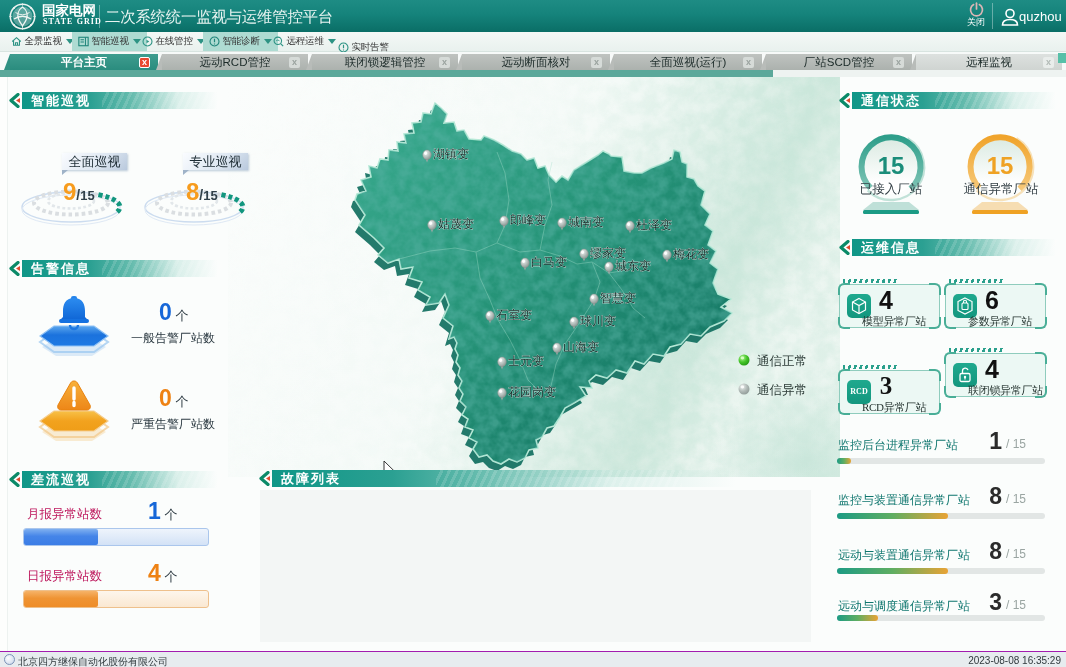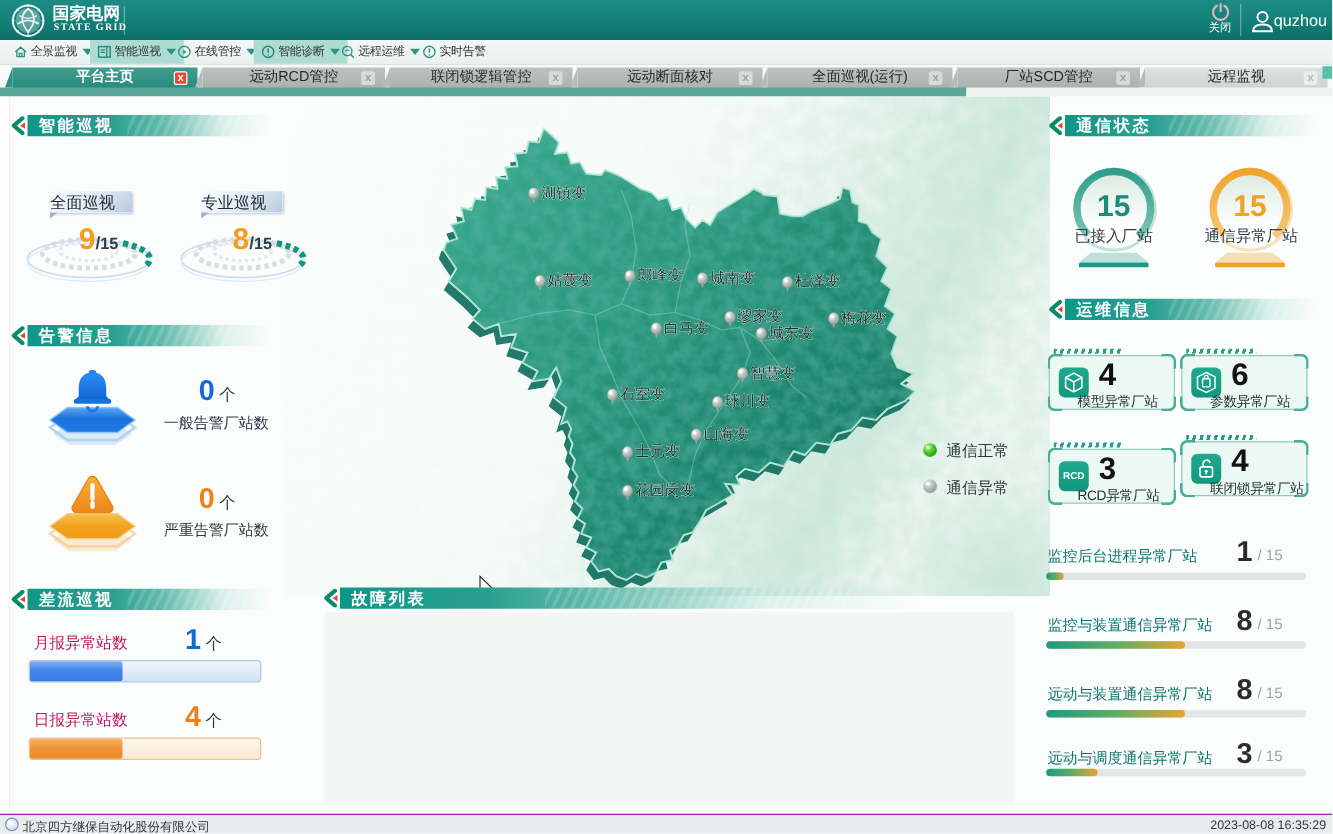--- a/index.html
+++ b/index.html
@@ -52,22 +52,22 @@
   background:repeating-linear-gradient(115deg, rgba(255,255,255,0) 0 4px, rgba(255,255,255,0.14) 4px 7px); }
 .sec svg.sarr { position:absolute; left:0; top:1px; }
 
 
 #sbar { position:absolute; left:0; top:651px; width:1066px; height:16px; background:#e7ecef; border-top:1px solid #a21caf; font-size:10px; color:#30393d; }
 #sbar .lt { position:absolute; left:18px; top:2.5px; }
 #sbar .rt { position:absolute; right:5px; top:2.5px; }
 #sbar .gl { position:absolute; left:4px; top:2px; width:11px; height:11px; border-radius:50%; border:1.5px solid #7c93b8; background:radial-gradient(circle at 35% 35%, #fdfeff, #c5d4e8); }
 
 
-.lbl-box { position:absolute; width:65px; height:17px; line-height:17px; text-align:left; font-size:13px; color:#1c2b33;
-  background:linear-gradient(135deg,#fafcff 0%,#dfe8f2 55%,#b9c9dd 100%); box-shadow:1px 1px 2px rgba(120,150,180,0.5); }
+.lbl-box { position:absolute; width:65px; height:17px; line-height:17px; text-align:center; font-size:13px; color:#1c2b33;
+  background:linear-gradient(135deg,#fafcff 0%,#dfe8f2 55%,#b9c9dd 100%); box-shadow:1px 1px 2px rgba(120,150,180,0.5);margin-left:22px; }
 .lbl-box:after { content:""; position:absolute; left:0; bottom:-5px; border-top:5px solid #9fb3c8; border-right:6px solid transparent; }
 
 .alarm-lbl { position:absolute; font-size:12px; color:#2c3a42; }
 .alarm-num { position:absolute; font-size:23px; font-weight:bold; }
 .alarm-ge { position:absolute; font-size:13px; color:#2c3a42; }
 
 .bar-lbl { position:absolute; font-size:12.5px; color:#be185d; }
 .hbar { position:absolute; height:18px; border-radius:3px; }
 
 
@@ -291,20 +291,21 @@
         <path d="M13.5,0.4 V2.6 M13.5,24.4 V26.6 M0.4,13.5 H2.6 M24.4,13.5 H26.6 M4.2,4.2 L5.8,5.8 M21.2,21.2 L22.8,22.8 M4.2,22.8 L5.8,21.2 M21.2,5.8 L22.8,4.2"></path>
       </g>
       <circle cx="13.5" cy="13.5" r="10" fill="#dce9e5" opacity="0.35"></circle>
       <path d="M13.5,4 C9,7 8,12 9.5,16 C11,20 13,21.5 13.5,23 C14,21.5 16,20 17.5,16 C19,12 18,7 13.5,4 Z" fill="none" stroke="#f0f5f3" stroke-width="1.3"></path>
       <path d="M5,16 Q13.5,10.5 22,16" fill="none" stroke="#f0f5f3" stroke-width="1.3"></path>
       <path d="M6.5,9.5 Q13.5,14 20.5,9.5" fill="none" stroke="#e7efec" stroke-width="1"></path>
     </svg>
     <div id="logo-gjdw">国家电网</div>
     <div id="logo-sg">STATE GRID</div>
     <div id="hdr-div"></div>
+    <div id="hdr-title">二次系统统一监视与运维管控平台</div>
     <div id="btn-close">
         <svg width="15" height="15" viewBox="0 0 15 15" style="display:block;margin:0 auto;">
           <path d="M7.5,1.2 V7" stroke="#dbb6b6" stroke-width="1.7" stroke-linecap="round"></path>
           <path d="M4.6,2.6 A6,6 0 1 0 10.4,2.6" fill="none" stroke="#dbb6b6" stroke-width="1.7" stroke-linecap="round"></path>
         </svg>
         <span class="tx">关闭</span>
       </div>
     <div id="hdr-div2"></div>
     <svg id="usr-ic" width="22" height="22" viewBox="0 0 22 22">
       <circle cx="11" cy="7.5" r="4" fill="none" stroke="#fff" stroke-width="1.6"></circle>
@@ -337,21 +338,21 @@
           <path d="M6.5,3.2 V7.4 M6.5,9 V10" stroke="#20857a" stroke-width="1.4"></path>
         </svg>
       智能诊断<span class="ar"></span></div>
     <div class="mi" style="left:271px;padding:0 2px;">
       <svg class="ic" width="11" height="11" viewBox="0 0 13 13">
           <circle cx="5.7" cy="5.7" r="4.4" fill="none" stroke="#2d9384" stroke-width="1.3"></circle>
           <path d="M9,9 L12,12" stroke="#2d9384" stroke-width="1.4"></path>
           <path d="M3.7,5.7 Q5.7,3.7 7.7,5.7" fill="none" stroke="#2d9384" stroke-width="1"></path>
         </svg>
       远程运维<span class="ar"></span></div>
-    <div class="mi" style="left:336px;padding:4px 2px;">
+    <div class="mi" style="left:336px;padding:15px 2px;">
       <svg class="ic" width="11" height="11" viewBox="0 0 13 13">
           <circle cx="6.5" cy="6.5" r="5.3" fill="none" stroke="#2d9384" stroke-width="1.3"></circle>
           <path d="M6.5,3.2 V7.4 M6.5,9 V10" stroke="#2d9384" stroke-width="1.4"></path>
         </svg>
       实时告警</div>
   </div>
 
   <div id="tabwrap">
     <div class="tab act" style="left:10px;width:148px;">平台主页<span class="tx-close">x</span></div>
     <div class="tab" style="left:162px;width:146px;">远动RCD管控<span class="tx-close">x</span></div>
@@ -555,21 +556,21 @@
     <div class="cic">
         <svg width="24" height="24" viewBox="0 0 24 24" style="position:absolute;left:0;top:0;">
           <path d="M12,4 L19,7.5 V16.5 L12,20 L5,16.5 V7.5 Z" fill="none" stroke="#fff" stroke-width="1.2"></path>
           <rect x="9" y="9" width="6" height="6.5" rx="1" fill="none" stroke="#fff" stroke-width="1.1"></rect>
           <path d="M10.5,9 V7.8 A1.5,1.5 0 0 1 13.5,7.8 V9" fill="none" stroke="#fff" stroke-width="1.1"></path>
         </svg>
       </div>
     <div class="cnum">6</div>
     <div class="clbl">参数异常厂站</div>
   </div>
-  <div class="card" style="left:839px;top:359px;">
+  <div class="card" style="left:839px;top:370px;font-family:Liberation Serif, serif;">
     <div class="ticks"></div>
       <div class="ca tl"></div>
       <div class="ca tr"></div>
       <div class="ca bl"></div>
       <div class="ca br"></div>
     <div class="cic" style="color:#fff;font-size:8px;font-weight:bold;text-align:center;line-height:24px;">RCD</div>
     <div class="cnum">3</div>
     <div class="clbl">RCD异常厂站</div>
   </div>
   <div class="card" style="left:945px;top:353px;">

